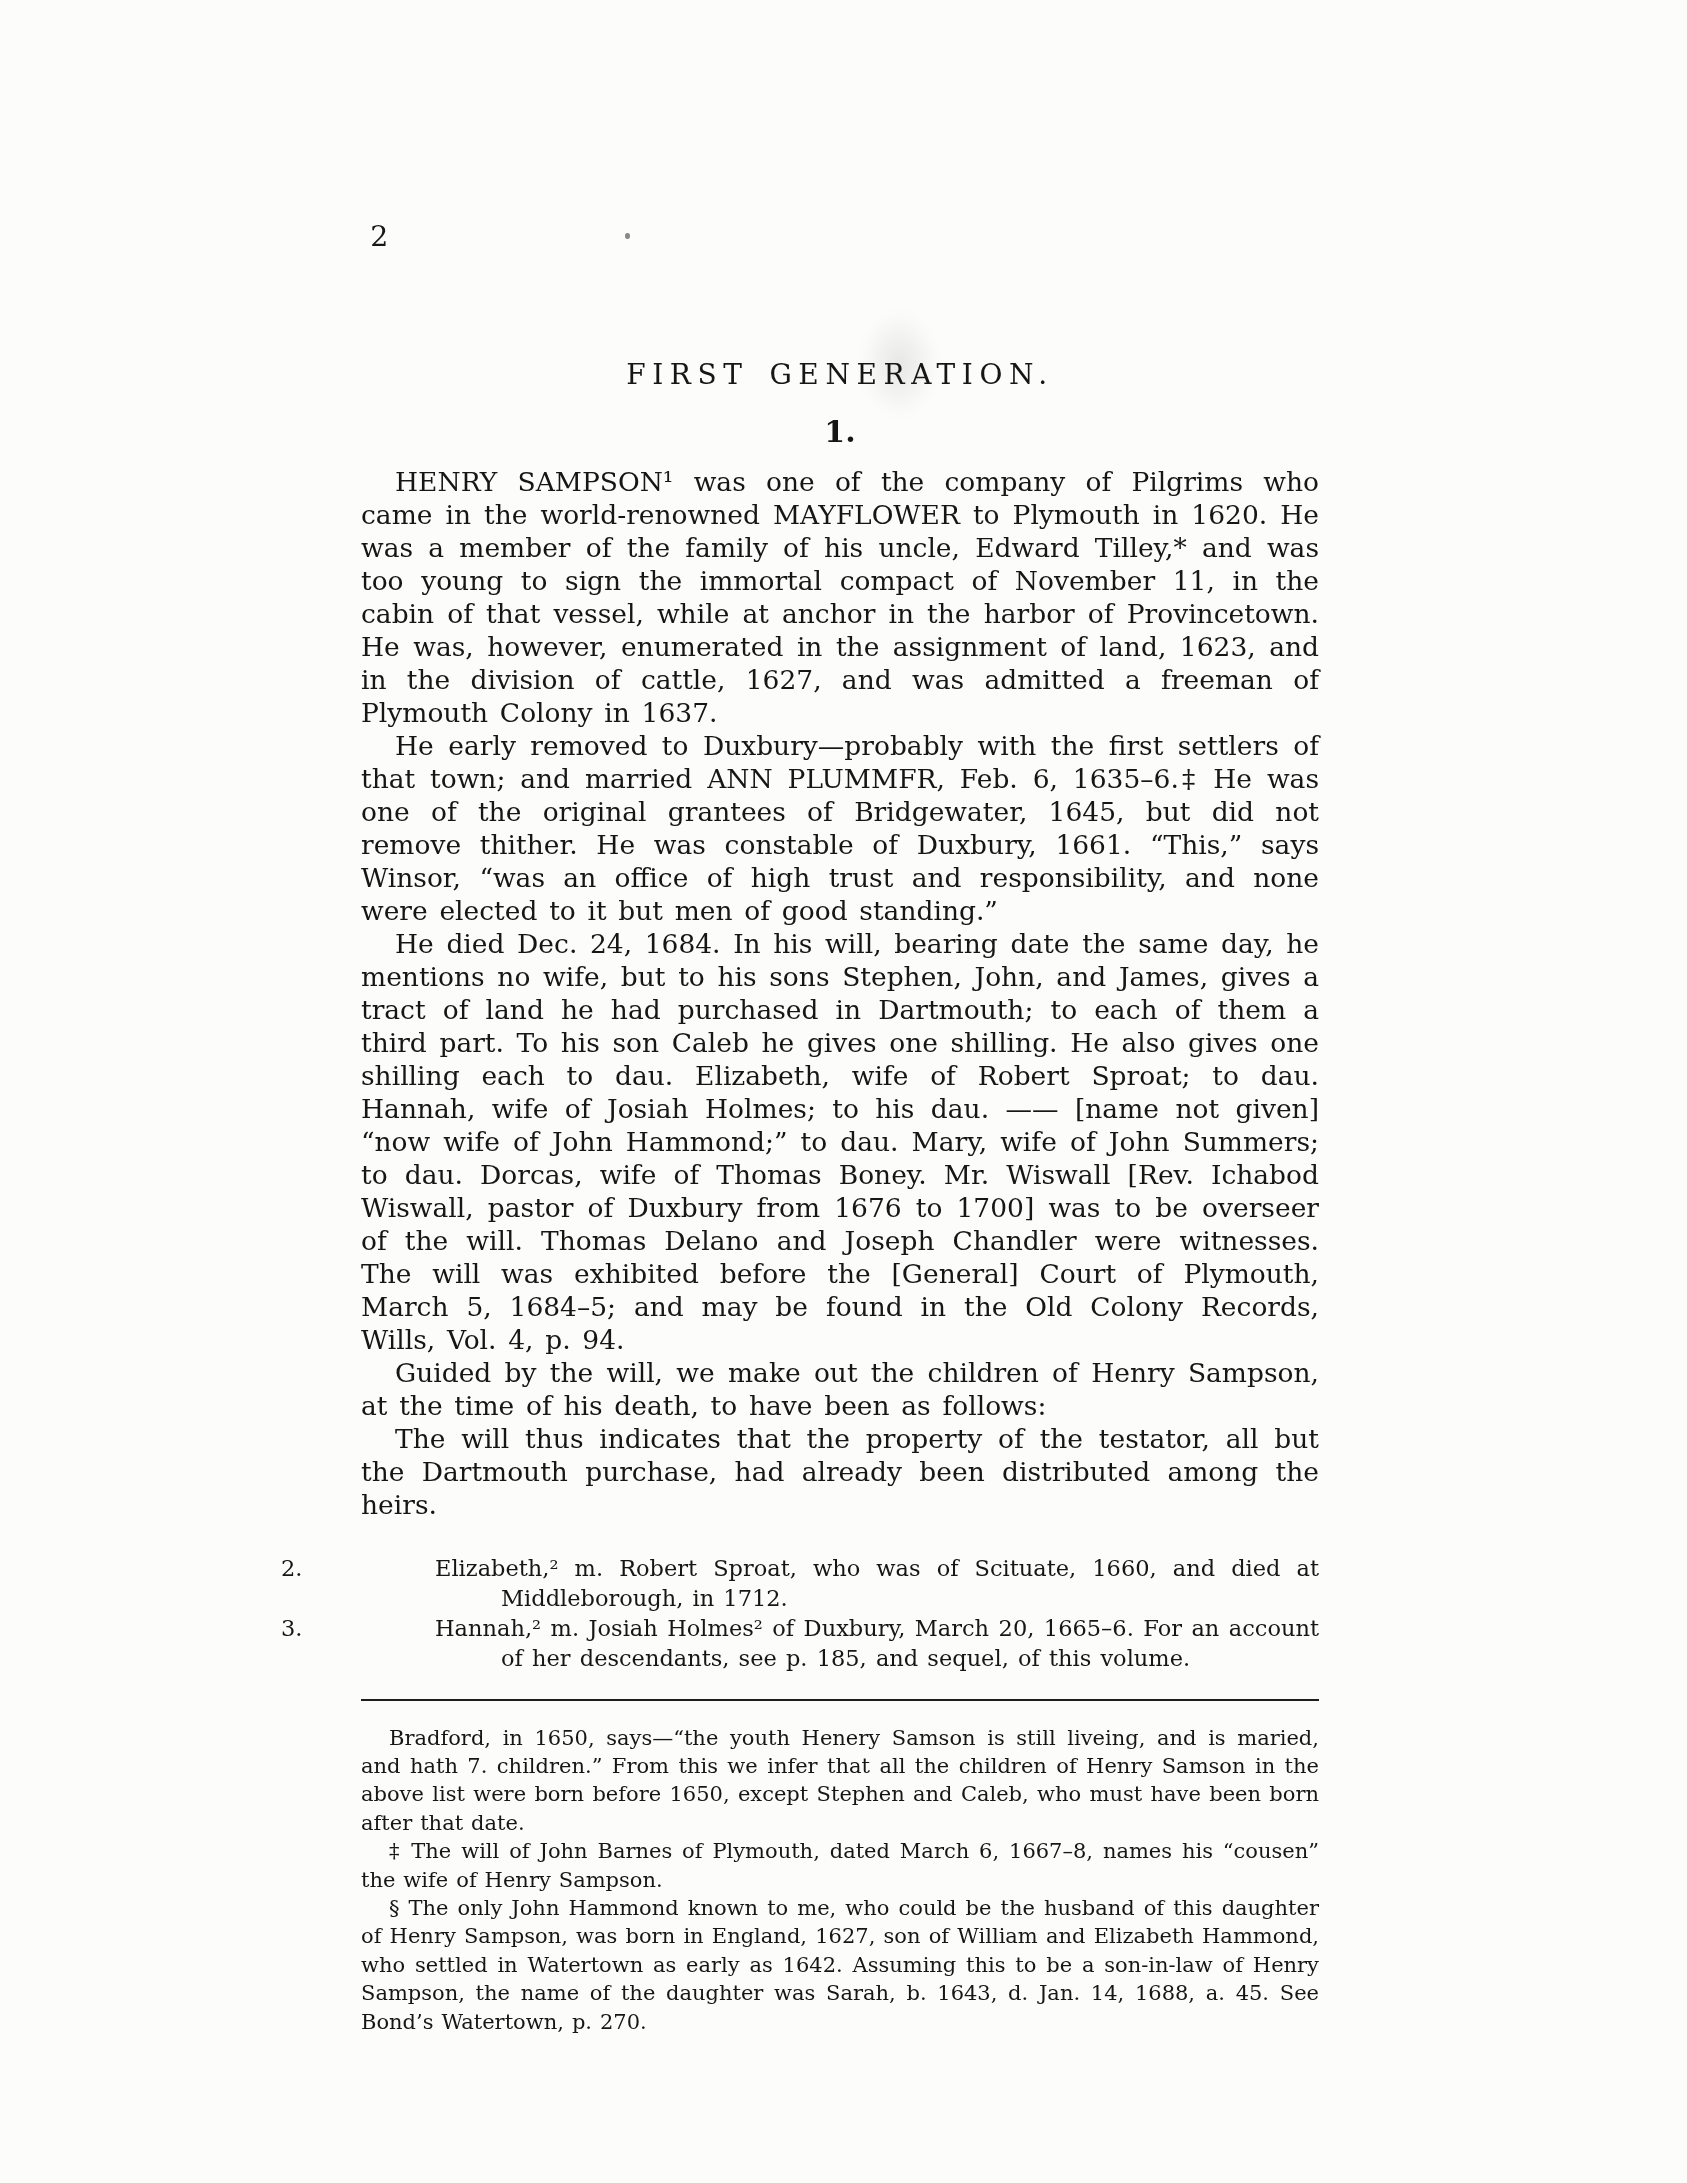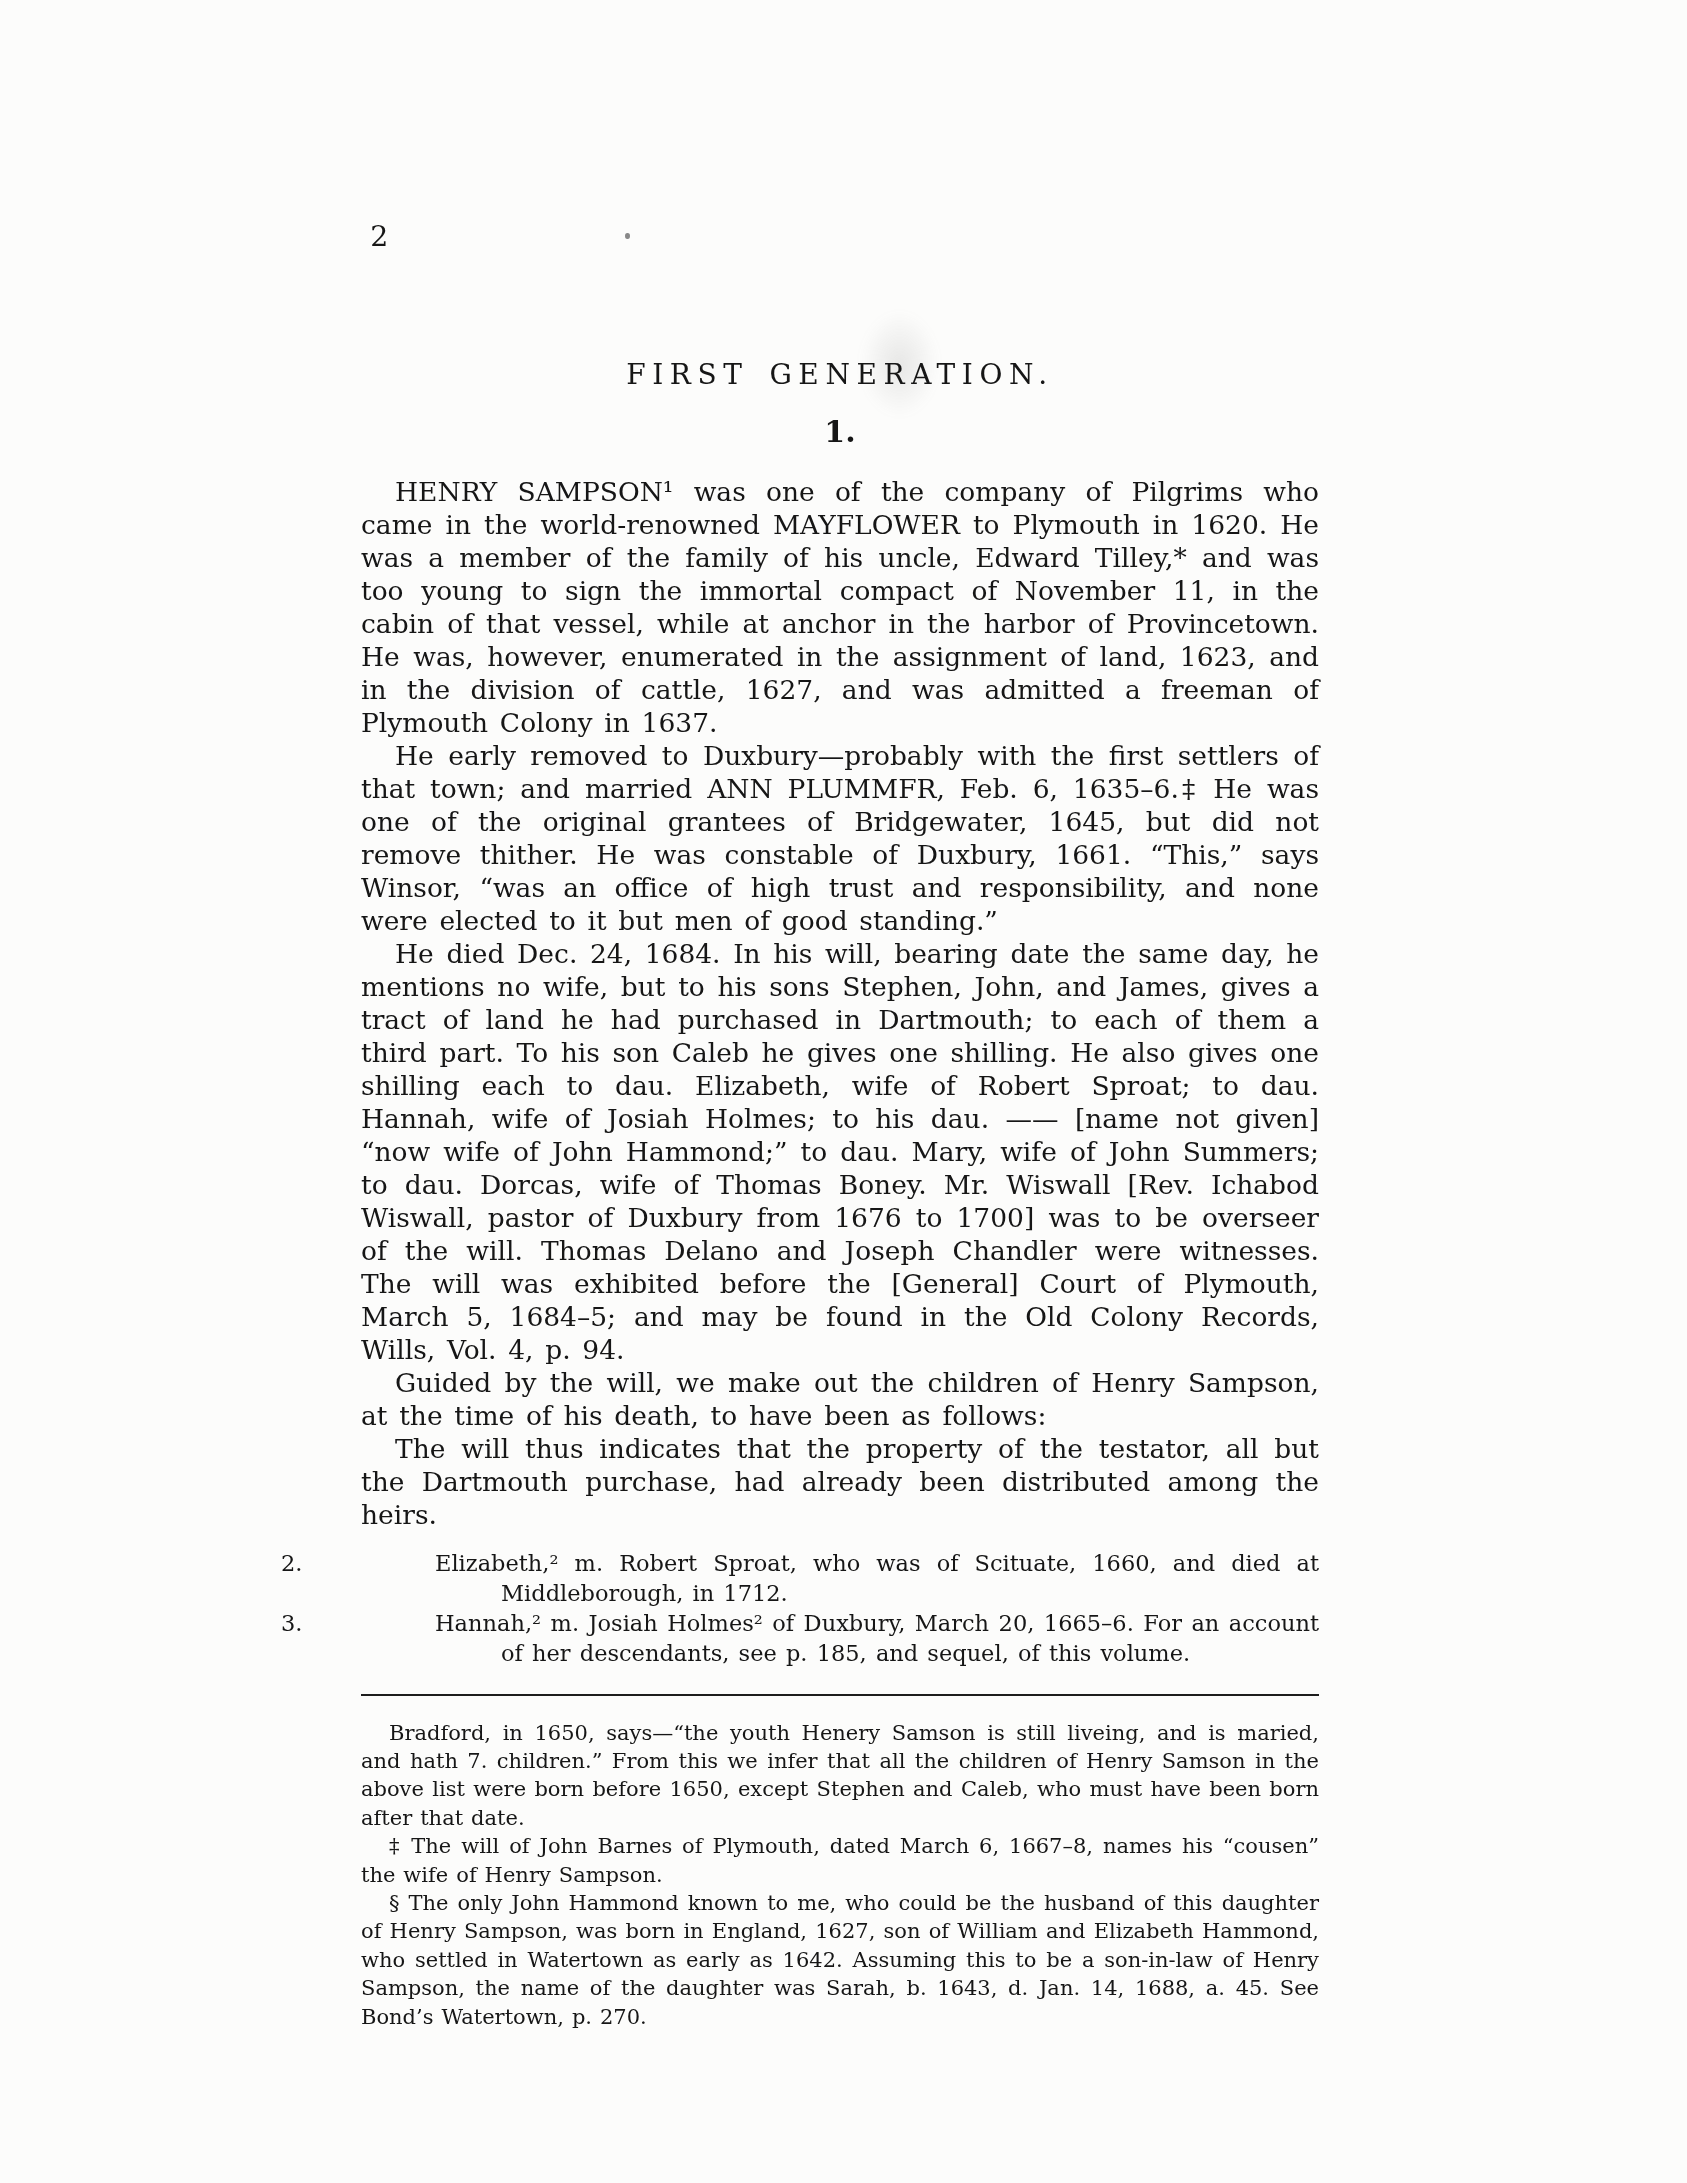--- a/index.html
+++ b/index.html
@@ -6,23 +6,23 @@
   .page{
     position:relative;width:1687px;height:2183px;background:#fcfcfb;
     overflow:hidden;font-family:"DejaVu Serif","Liberation Serif",serif;color:#161616;
   }
   .content{position:absolute;left:361px;top:224px;width:958px;}
   .header-row{position:relative;height:36px;}
   .page-number{position:absolute;left:9.3px;top:-4px;font-size:28.4px;}
   .running-header{text-align:center;font-size:23px;letter-spacing:3.3px;word-spacing:9.3px;}
   .section-title{margin:98px 0 0 0;text-align:center;font-size:28px;font-weight:normal;letter-spacing:6.6px;word-spacing:5.3px;}
   .entry-number{margin-top:22.5px;text-align:center;font-size:30px;font-weight:bold;}
-  .body-text{margin-top:26px;}
+  .body-text{margin-top:16px;}
   .body-text p{margin:0;font-size:26.5px;line-height:33px;text-align:justify;text-indent:34px;word-spacing:3.3px;}
-  .children{margin-top:17px;}
+  .children{margin-top:32px;}
   .child{font-size:22.5px;line-height:30px;text-align:justify;padding-left:140px;text-indent:-110px;word-spacing:2px;}
   .child-num{display:inline-block;width:44px;}
   .foot-rule{margin:26.5px 0 0 0;border:none;border-top:2px solid #1d1d1d;width:100%;}
   .footnotes{margin-top:22.5px;}
   .footnotes p{margin:0;font-size:21px;line-height:28.4px;text-align:justify;text-indent:28px;word-spacing:1.3px;}
   .smudge{
     position:absolute;left:860px;top:311px;width:79px;height:106px;
     background:radial-gradient(ellipse at center, rgba(120,120,120,0.16), rgba(120,120,120,0) 70%);
     filter:blur(4px);
   }

